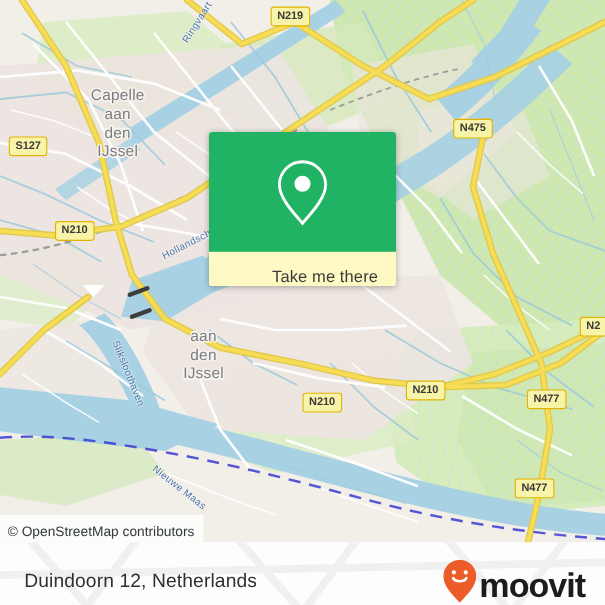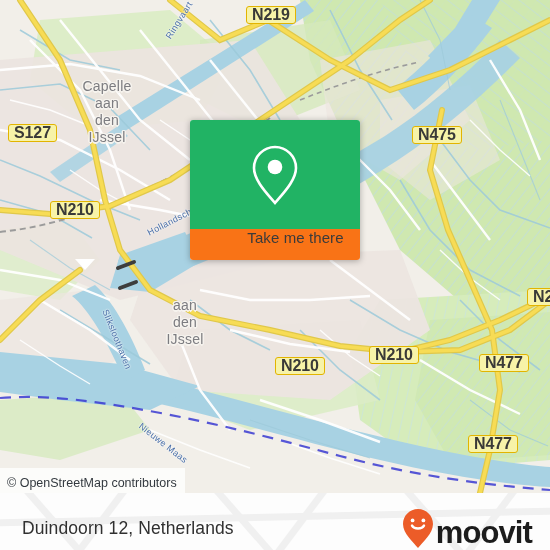--- a/index.html
+++ b/index.html
@@ -51,21 +51,21 @@
     text-shadow: 0 0 2px #fff, 0 0 2px #fff;
   }
 
   
   .shield {
     position: absolute;
     background: #f7f3a8;
     border: 1.4px solid #e2b400;
     border-radius: 3px;
     color: #3a3a38;
-    font-size: 16px;
+    font-size: 10px;
     font-weight: bold;
     letter-spacing: -0.1px;
     padding: 1.5px 5px 2px 5px;
     line-height: 12px;
     white-space: nowrap;
   }
 
   
   #popup {
     position: absolute;
@@ -86,23 +86,23 @@
     width: 170px; height: 109px;
     background: #21b364;
     display: flex;
     align-items: center;
     justify-content: center;
   }
   #popup-footer {
     position: absolute;
     left: 0; top: 109px;
     width: 170px; height: 31px;
-    background: #f97316;
+    background: #fef9c3;
     display: flex;
-    align-items: flex-start;
+    align-items: flex-end;
     justify-content: center;
     padding-left: 41px;
   }
   #popup-footer span {
     color: #3b3b3b;
     font-size: 15px;
     letter-spacing: .1px;
   }
   #popup-tail {
     position: absolute;
@@ -341,21 +341,21 @@
       <div>den</div>
       <div>IJssel</div>
     </div>
 
     <div class="water-label" style="left:168px; top:33px; transform:rotate(-58deg); transform-origin:left center;">Ringvaart</div>
     <div class="water-label" style="left:148px; top:228px; transform:rotate(-27deg); transform-origin:left center;">Hollandsche</div>
     <div class="water-label" style="left:105px; top:305px; transform:rotate(68deg); transform-origin:left center;">Sliksloothaven</div>
     <div class="water-label" style="left:140px; top:420px; transform:rotate(38deg); transform-origin:left center;">Nieuwe Maas</div>
 
     <div class="shield" style="left:246px; top:6px;">N219</div>
-    <div class="shield" style="left:412px; top:126px;">N475</div>
+    <div class="shield" style="left:412px; top:108px;">N475</div>
     <div class="shield" style="left:8px; top:124px;">S127</div>
     <div class="shield" style="left:50px; top:201px;">N210</div>
     <div class="shield" style="left:275px; top:357px;">N210</div>
     <div class="shield" style="left:369px; top:346px;">N210</div>
     <div class="shield" style="left:479px; top:354px;">N477</div>
     <div class="shield" style="left:468px; top:435px;">N477</div>
     <div class="shield" style="left:527px; top:288px;">N2</div>
 
     <div id="popup">
       <div id="popup-body">

